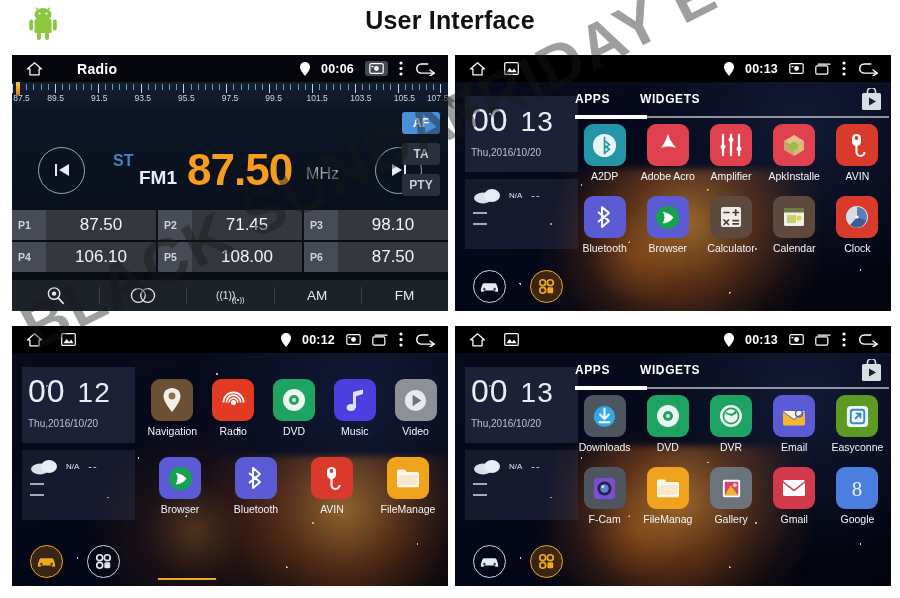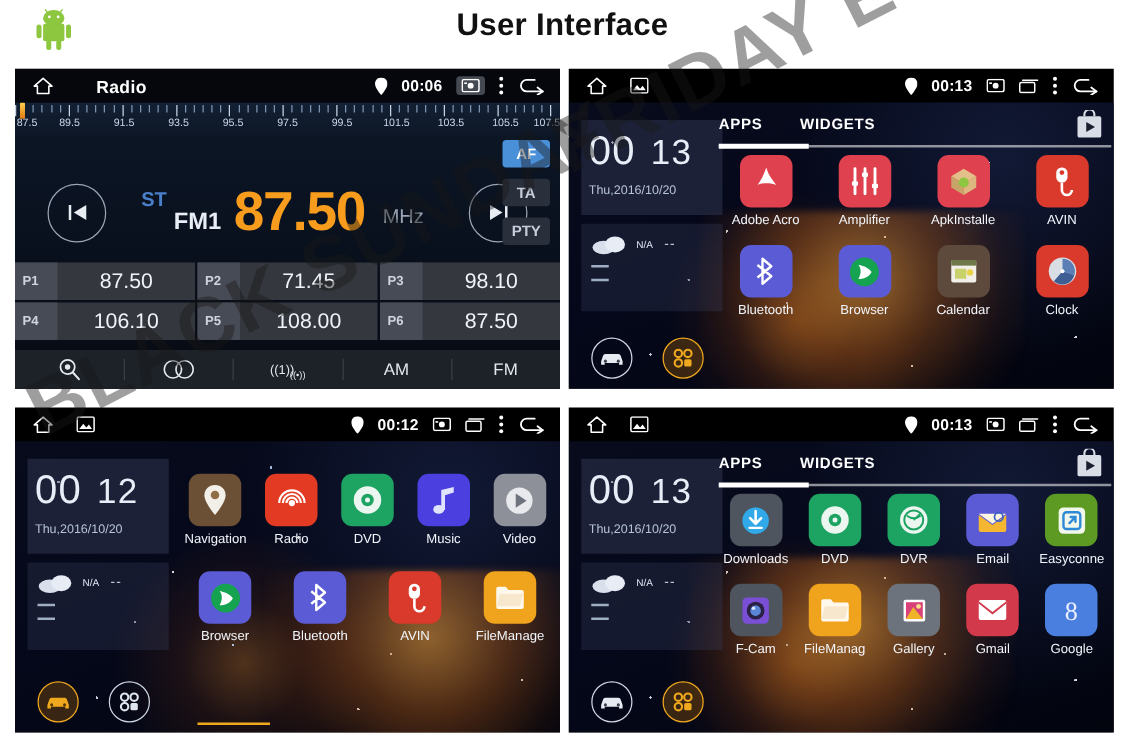--- a/index.html
+++ b/index.html
@@ -495,20 +495,29 @@
             <path d="M7.5 5 V3.6 a4 4 0 0 1 8 0 V5" fill="none" stroke="#d8dde6" stroke-width="1.7"></path>
             <rect x="2" y="5" width="19" height="17" rx="1.5" fill="#d8dde6"></rect>
             <path d="M9 9.5 L16 13.5 L9 17.5 Z" fill="#1a1f30"></path>
           </svg>
         </div>
       </div>
 
       <div class="appgrid">
         <div class="approw">
           <div class="app">
+            <div class="app-ico" style="background:#2596a8">
+              <svg width="27" height="27" viewBox="0 0 28 28">
+                  <circle cx="14" cy="14" r="12" fill="#e9f4f7"></circle>
+                  <path d="M14 5 v18 M14 9 l5 4 -5 4 M14 14 l5 4 -5 4" stroke="#2596a8" stroke-width="1.7" fill="none"></path>
+                </svg>
+            </div>
+            <div class="app-lab">A2DP</div>
+          </div>
+          <div class="app">
             <div class="app-ico" style="background:#e0414f">
               <svg width="22" height="26" viewBox="0 0 22 26">
                   <path d="M11 2 C13 9 17 13 19 16 C15 14 8 14 4 16 C7 12 9 8 11 2 Z" fill="#fff"></path>
                 </svg>
             </div>
             <div class="app-lab">Adobe Acro</div>
           </div>
           <div class="app">
             <div class="app-ico" style="background:#e0414f">
               <svg width="26" height="26" viewBox="0 0 26 26">
@@ -563,20 +572,37 @@
               <svg width="27" height="27" viewBox="0 0 28 28">
                   <circle cx="14" cy="14" r="12" fill="#15a352"></circle>
                   <path d="M9 8 c5 1 9 3 11 6 -2 4 -7 6 -11 6 2-4 3-8 0-12 Z" fill="#fff"></path>
                 </svg>
             </div>
             <div class="app-lab">Browser</div>
           </div>
           <div class="app">
             <div class="app-ico" style="background:#5d4a3c">
               <svg width="24" height="24" viewBox="0 0 24 24">
+                  <rect x="2" y="2" width="20" height="20" rx="2" fill="#f0ece6"></rect>
+                  <g stroke="#4b3f35" stroke-width="1.7" stroke-linecap="round">
+                    <line x1="5" y1="7.5" x2="10" y2="7.5"></line>
+                    <line x1="14" y1="7.5" x2="19.5" y2="7.5"></line>
+                    <line x1="16.7" y1="4.8" x2="16.7" y2="10.2"></line>
+                    <line x1="5" y1="15" x2="9.5" y2="19.5"></line>
+                    <line x1="9.5" y1="15" x2="5" y2="19.5"></line>
+                    <line x1="14" y1="15.6" x2="19.5" y2="15.6"></line>
+                    <line x1="14" y1="18.8" x2="19.5" y2="18.8"></line>
+                  </g>
+                </svg>
+            </div>
+            <div class="app-lab">Calculator</div>
+          </div>
+          <div class="app">
+            <div class="app-ico" style="background:#5d4a3c">
+              <svg width="24" height="24" viewBox="0 0 24 24">
                   <rect x="2" y="3" width="20" height="18" rx="1.6" fill="#f2efe8"></rect>
                   <rect x="2" y="3" width="20" height="4.5" fill="#6f7a4a"></rect>
                   <rect x="5" y="10" width="9" height="8" fill="#c9d26a"></rect>
                   <circle cx="17" cy="13" r="2.6" fill="#e8d24a"></circle>
                 </svg>
             </div>
             <div class="app-lab">Calendar</div>
           </div>
           <div class="app">
             <div class="app-ico" style="background:#d93a2b">

